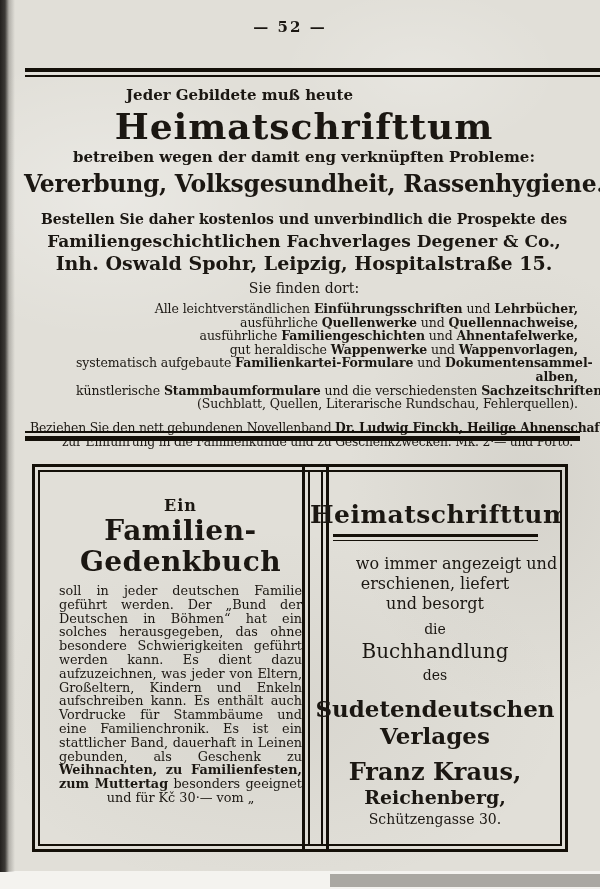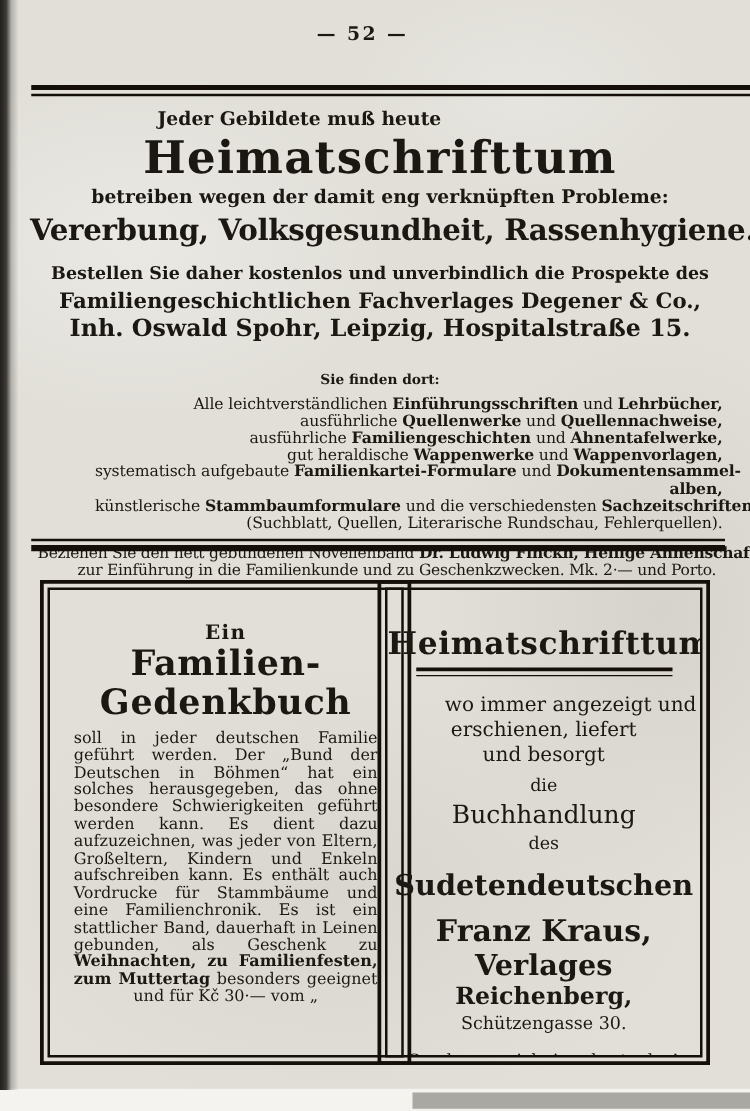--- a/index.html
+++ b/index.html
@@ -33,21 +33,21 @@
 
   
   .main-ad{position:absolute;left:30px;right:22px;top:86px;text-align:center;}
   .kicker{text-align:left;margin-left:96px;font-size:15px;font-weight:bold;}
   .main-title{font-size:36px;font-weight:bold;letter-spacing:1px;margin-top:1px;line-height:42px;}
   .subtitle{font-size:15px;font-weight:bold;margin-top:1px;}
   .headline2{font-size:23.5px;font-weight:bold;margin:4px -6px 0 -6px;white-space:nowrap;letter-spacing:-0.3px;}
   .lead{font-size:14px;font-weight:bold;margin-top:13px;}
   .pub1{font-size:17px;font-weight:bold;margin-top:4px;}
   .pub2{font-size:19px;font-weight:bold;margin-top:1px;}
-  .list-intro{font-size:11px;font-weight:bold;margin-top:23px;}
+  .list-intro{font-size:14px;font-weight:normal;margin-top:6px;}
   .ad-list{text-align:right;margin-top:6px;margin-left:46px;font-size:12.5px;line-height:13.6px;letter-spacing:-0.1px;}
   .list-row{white-space:nowrap;}
   .list-row.indent{padding-left:34px;}
   .note{margin-top:10px;text-align:left;font-size:12.4px;line-height:14.6px;letter-spacing:-0.2px;}
   .note-row{white-space:nowrap;}
   .note-row.indent{padding-left:32px;}
 
   
   .ad-box{position:absolute;top:464px;height:388px;box-sizing:border-box;
     border:3.5px solid #141009;padding:3px;z-index:2;}
@@ -128,19 +128,19 @@
   <div class="box-inner">
     <div class="hs-title">Heimatschrifttum</div>
     <div class="hs-rule"></div>
     <div class="hs-l hs-l1">wo immer angezeigt und</div>
     <div class="hs-l hs-l2">erschienen, liefert</div>
     <div class="hs-l hs-l3">und besorgt</div>
     <div class="hs-l hs-l4">die</div>
     <div class="hs-l hs-l5">Buchhandlung</div>
     <div class="hs-l hs-l6">des</div>
     <div class="hs-l hs-l7">Sudetendeutschen</div>
+    <div class="hs-l hs-l8">Verlages</div>
     <div class="hs-l hs-l9">Franz Kraus,</div>
-    <div class="hs-l hs-l8">Verlages</div>
     <div class="hs-l hs-l10">Reichenberg,</div>
     <div class="hs-l hs-l11">Schützengasse 30.</div>
     <div class="hs-footer">Sonderverzeichnisse kostenlos!</div>
   </div>
 </div>
 
 </body></html>

